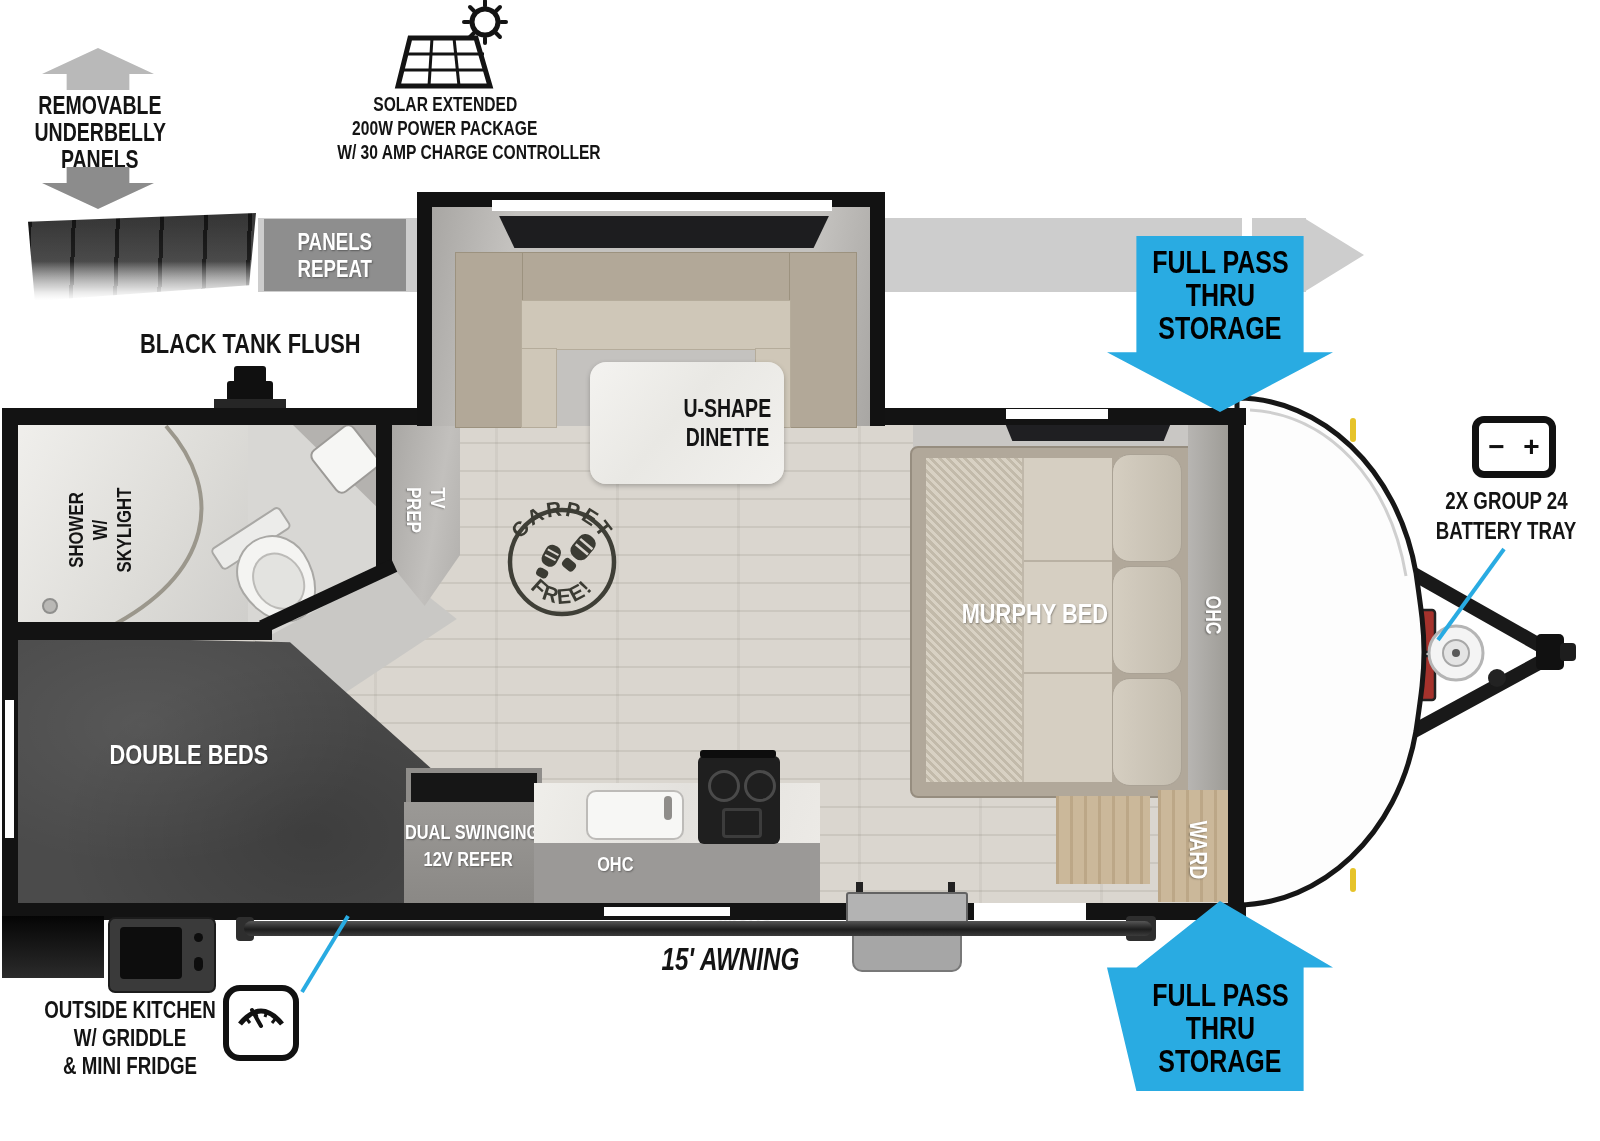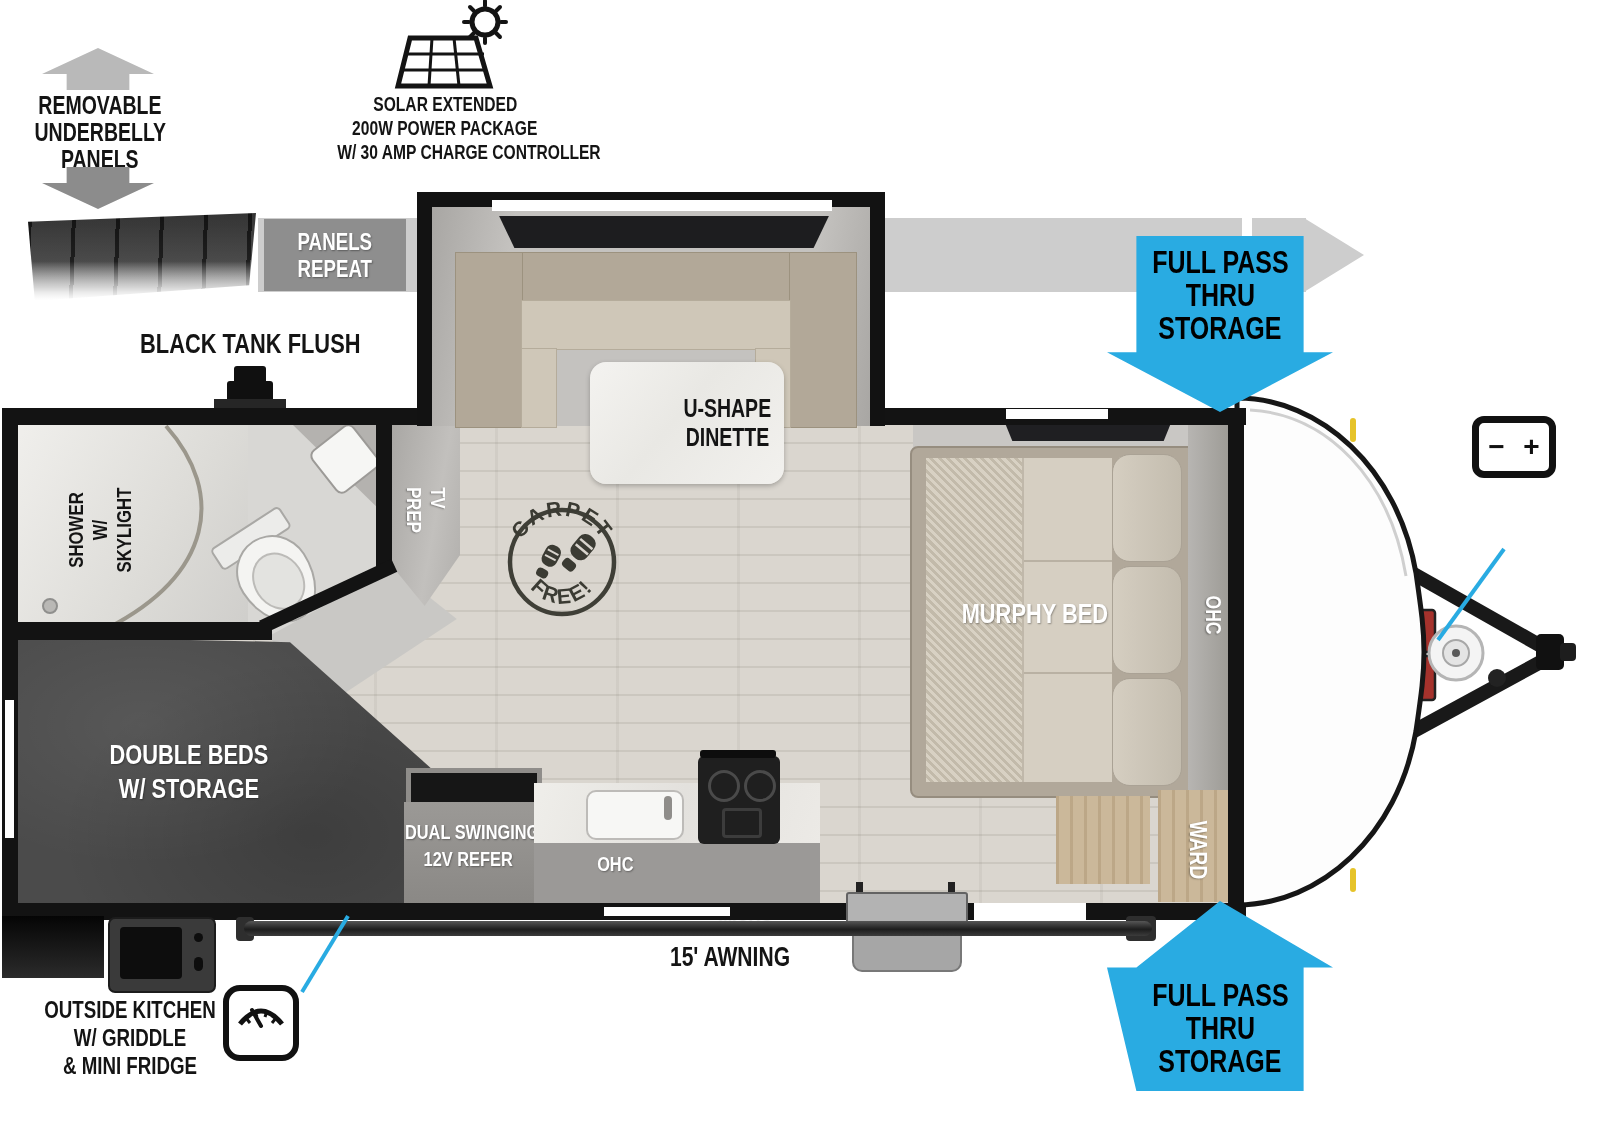--- a/index.html
+++ b/index.html
@@ -165,21 +165,20 @@
   <div class="abs" style="left:292px;top:424px;width:96px;height:94px;background:#b4b2af;clip-path:polygon(0 0,100% 0,100% 100%);"></div>
   <div class="abs" style="left:318px;top:432px;width:50px;height:50px;background:#f6f6f4;border:2px solid #9c9a97;border-radius:8px;transform:rotate(-38deg);"></div>
 
   <div class="abs" style="left:262px;top:564px;width:205px;height:145px;background:#c9c8c5;clip-path:polygon(3% 50%,64% 3%,95% 38%,34% 95%);"></div>
 
   <div class="abs" style="left:14px;top:628px;width:428px;height:277px;
        background:radial-gradient(ellipse at 30% 35%, rgba(255,255,255,.07), transparent 55%),radial-gradient(ellipse at 70% 75%, rgba(0,0,0,.18), transparent 60%),#4b4b4b;
        clip-path:polygon(0 2.9%,64.5% 5.1%,100% 54.2%,100% 100%,0 100%);"></div>
   <div class="abs ctr" style="left:24px;top:738px;width:330px;font-size:28px;line-height:34px;">
     <div class="wht"><span class="cx">DOUBLE BEDS</span></div>
-    <div class="wht"><span class="cx">W/ STORAGE</span></div>
   </div>
 
   <div class="abs" style="left:392px;top:424px;width:68px;height:182px;background:linear-gradient(100deg,#a9a7a4 0%,#c2c0bd 60%,#b1afac 100%);clip-path:polygon(0 0,100% 0,100% 72%,48% 100%,0 78%);"></div>
   <div class="vtext" style="left:398px;top:448px;width:56px;height:124px;">
     <span class="wht" style="transform:rotate(90deg) scaleX(0.8);font-size:21px;">TV PREP</span>
   </div>
 
   <div class="abs" style="left:406px;top:768px;width:126px;height:36px;background:#161616;border:5px solid #8f8d8a;"></div>
   <div class="abs" style="left:404px;top:802px;width:132px;height:103px;background:linear-gradient(to bottom,#9b9996,#8a8885);"></div>
   <div class="abs ctr" style="left:386px;top:818px;width:164px;font-size:21px;line-height:27px;text-align:center;">
@@ -262,21 +261,21 @@
   <div class="abs" style="left:974px;top:903px;width:112px;height:17px;background:#fff;"></div>
 
   <div class="abs" style="left:856px;top:882px;width:7px;height:13px;background:#222;"></div>
   <div class="abs" style="left:948px;top:882px;width:7px;height:13px;background:#222;"></div>
   <div class="abs" style="left:846px;top:892px;width:118px;height:30px;background:#b3b3b3;border:2px solid #636363;border-radius:3px;"></div>
   <div class="abs" style="left:852px;top:934px;width:106px;height:34px;background:#a6a6a6;border:2px solid #787878;border-radius:0 0 10px 10px;"></div>
 
   <div class="abs" style="left:236px;top:917px;width:18px;height:24px;background:#2e2e2e;border-radius:4px;"></div>
   <div class="abs" style="left:1126px;top:916px;width:30px;height:25px;background:#2e2e2e;border-radius:4px;"></div>
   <div class="abs" style="left:244px;top:921px;width:908px;height:15px;background:linear-gradient(to bottom,#565656,#1d1d1d 55%,#3c3c3c);border-radius:8px;"></div>
-  <div class="abs ctr" style="left:610px;top:942px;width:240px;font-size:27px;">
+  <div class="abs ctr" style="left:610px;top:942px;width:240px;font-size:31px;font-style:italic;">
     <span class="cx blk">15' AWNING</span>
   </div>
 
   <div class="abs blue-arrow" style="left:1107px;top:236px;width:226px;height:176px;clip-path:polygon(13% 0,87% 0,87% 66%,100% 66%,50% 100%,0 66%,13% 66%);padding-top:0;">
     <div style="margin-top:10px;">
       <div class="ln"><span class="cx">FULL PASS</span></div>
       <div class="ln"><span class="cx">THRU</span></div>
       <div class="ln"><span class="cx">STORAGE</span></div>
     </div>
   </div>
@@ -284,20 +283,24 @@
     <div style="margin-top:78px;">
       <div class="ln"><span class="cx">FULL PASS</span></div>
       <div class="ln"><span class="cx">THRU</span></div>
       <div class="ln"><span class="cx">STORAGE</span></div>
     </div>
   </div>
 
   <div class="abs" style="left:1472px;top:416px;width:84px;height:62px;border:7px solid #111;border-radius:12px;box-sizing:border-box;display:flex;align-items:center;justify-content:space-around;font-size:28px;font-weight:bold;color:#111;">
     <span>−</span>
     <span>+</span>
+  </div>
+  <div class="abs ctr" style="left:1412px;top:486px;width:188px;font-size:24px;line-height:30px;">
+    <div class="blk"><span class="cx">2X GROUP 24</span></div>
+    <div class="blk"><span class="cx">BATTERY TRAY</span></div>
   </div>
 
   <div class="abs" style="left:2px;top:916px;width:102px;height:62px;background:linear-gradient(to bottom,#050505,#2b2b2b);"></div>
   <div class="abs" style="left:108px;top:917px;width:104px;height:72px;background:#3a3a3a;border:2px solid #1c1c1c;border-radius:7px;">
     <div class="abs" style="left:10px;top:8px;width:62px;height:52px;background:#0d0d0d;border-radius:4px;"></div>
     <div class="abs" style="left:84px;top:14px;width:9px;height:9px;background:#0d0d0d;border-radius:50%;"></div>
     <div class="abs" style="left:84px;top:38px;width:9px;height:14px;background:#0d0d0d;border-radius:5px;"></div>
   </div>
   <div class="abs ctr" style="left:20px;top:996px;width:220px;font-size:24px;line-height:28px;">
     <div class="blk"><span class="cx">OUTSIDE KITCHEN</span></div>

